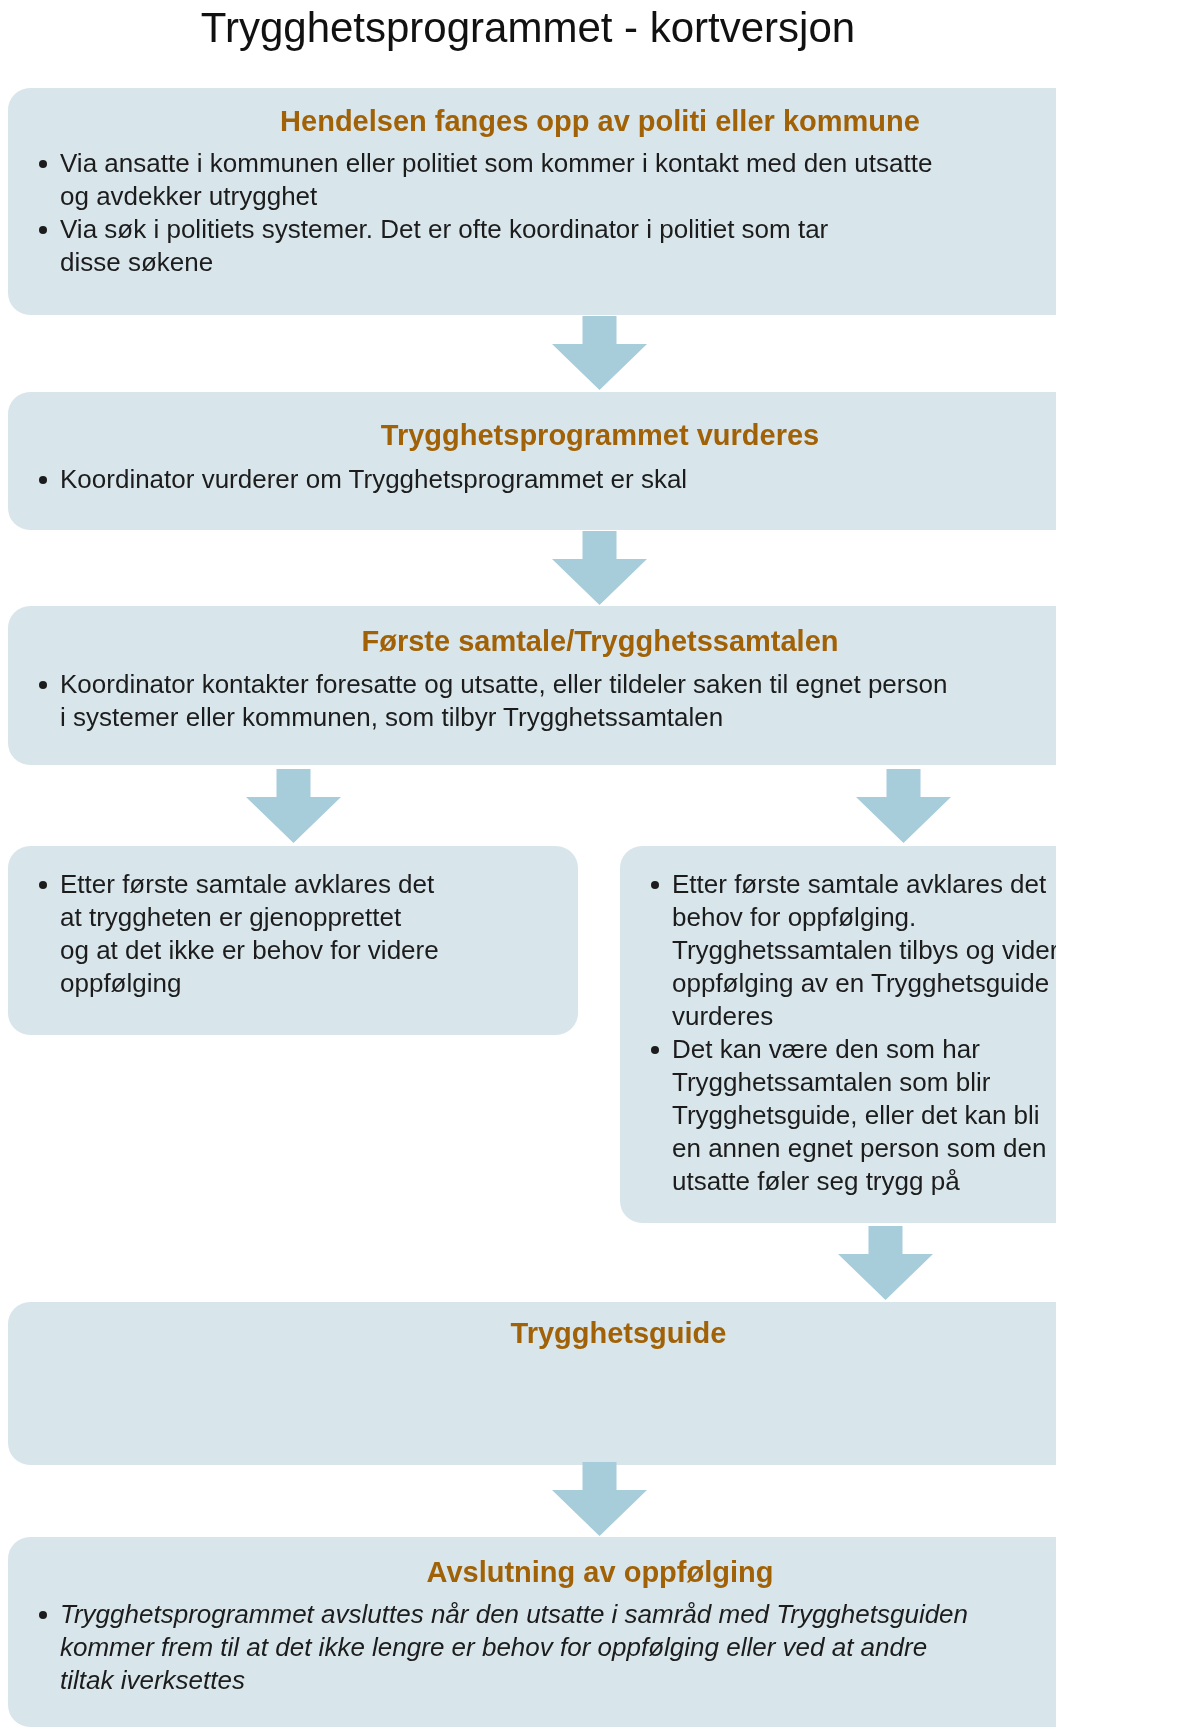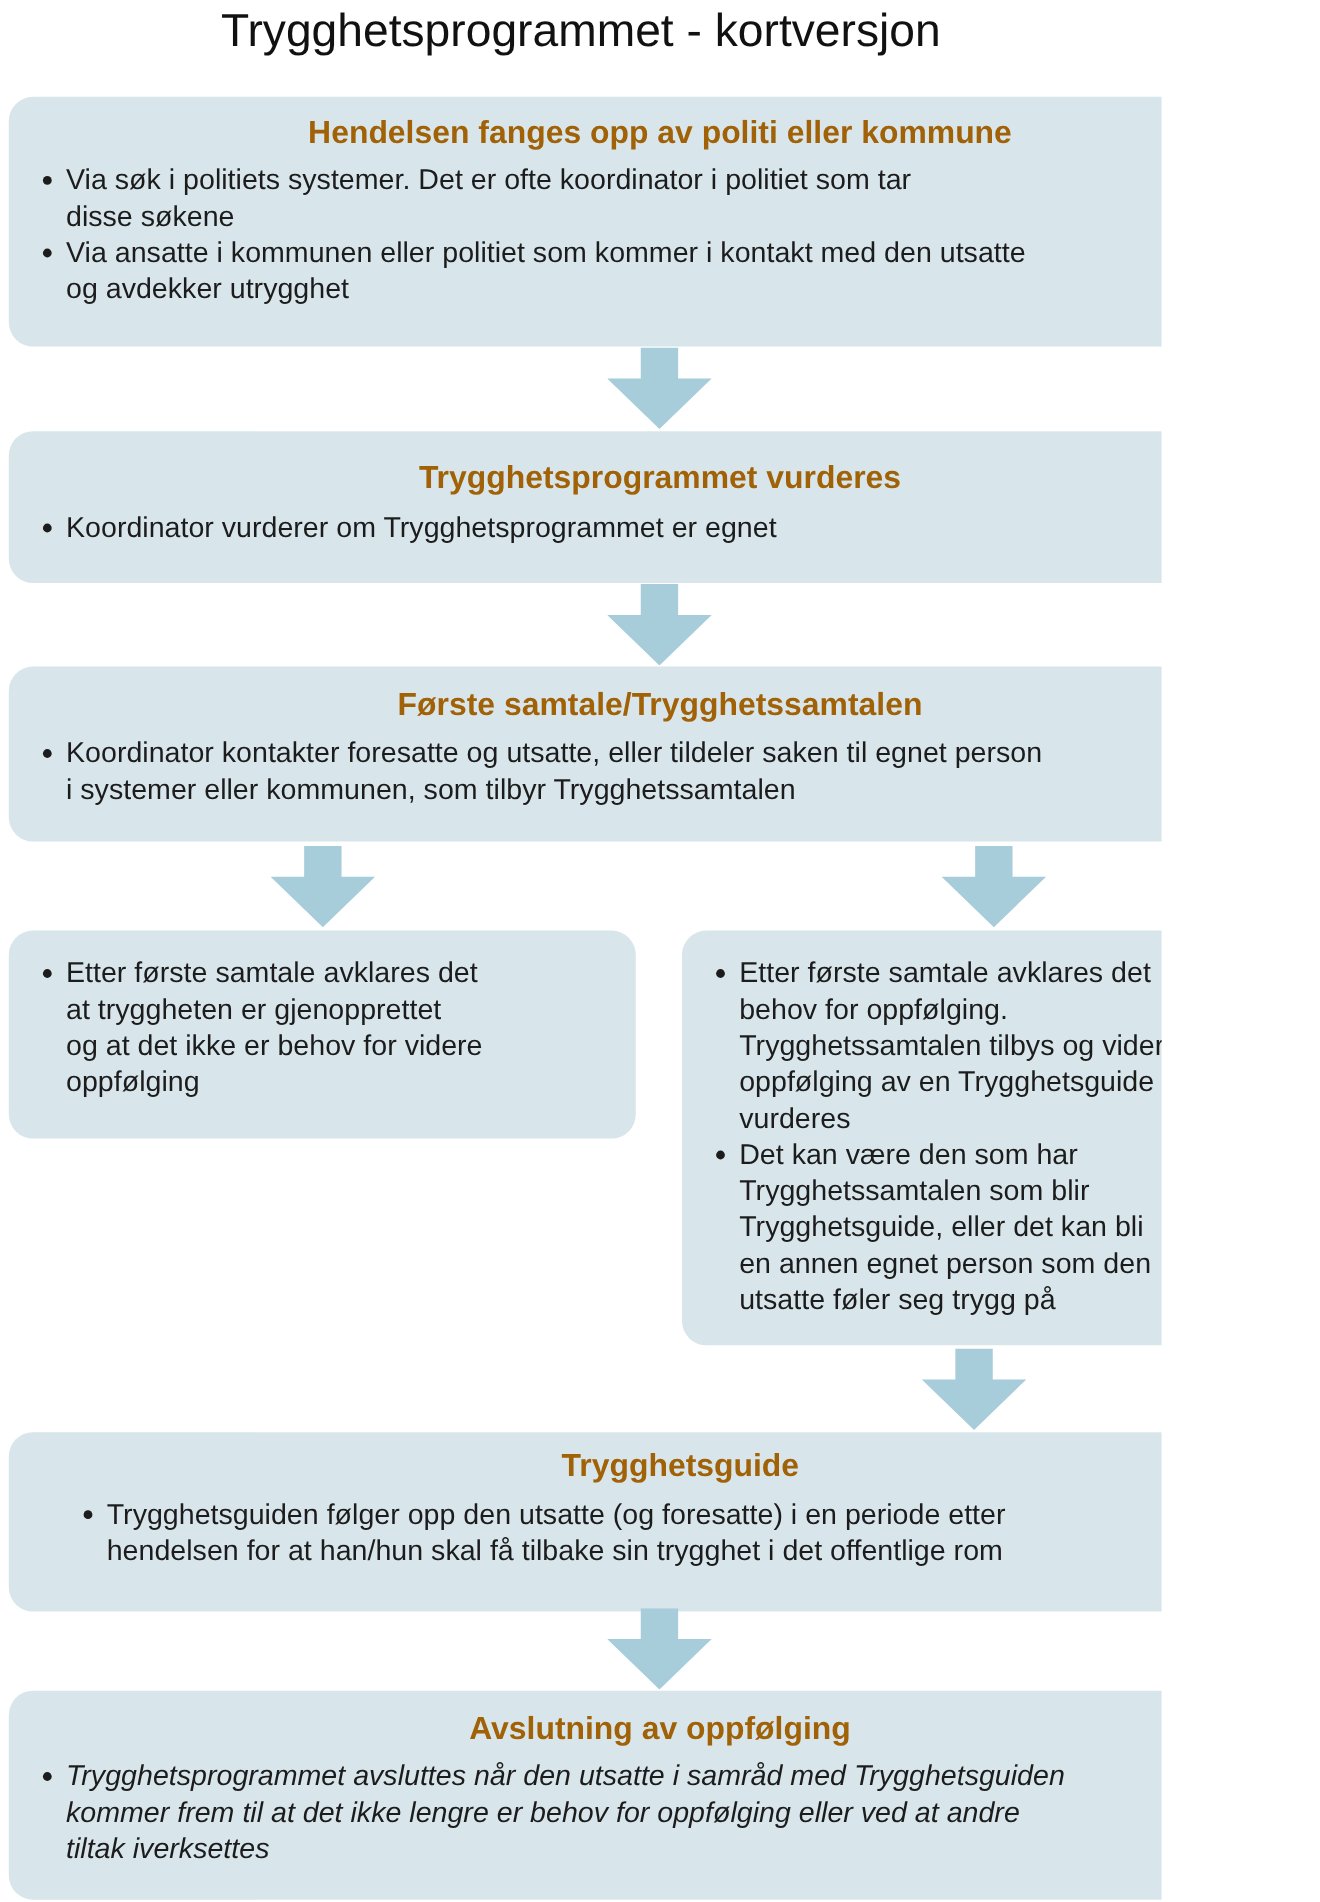--- a/index.html
+++ b/index.html
@@ -108,35 +108,35 @@
 </head>
 <body>
 
 <div class="page">
 
   <h1 class="title">Trygghetsprogrammet - kortversjon</h1>
 
   <section class="box box-a">
     <h2>Hendelsen fanges opp av politi eller kommune</h2>
     <ul>
+      <li><span class="dot"></span><span class="txt">Via ansatte i kommunen eller politiet som kommer i kontakt med den utsatte
+og avdekker utrygghet</span></li>
       <li><span class="dot"></span><span class="txt">Via søk i politiets systemer. Det er ofte koordinator i politiet som tar
 disse søkene</span></li>
-      <li><span class="dot"></span><span class="txt">Via ansatte i kommunen eller politiet som kommer i kontakt med den utsatte
-og avdekker utrygghet</span></li>
     </ul>
   </section>
 
   <svg class="arrow arrow-1" viewBox="0 0 95 74" aria-hidden="true">
     <polygon points="30.5,0 64.5,0 64.5,28 95,28 47.5,74 0,28 30.5,28"></polygon>
   </svg>
 
   <section class="box box-b">
     <h2>Trygghetsprogrammet vurderes</h2>
     <ul>
-      <li><span class="dot"></span><span class="txt">Koordinator vurderer om Trygghetsprogrammet er egnet</span></li>
+      <li><span class="dot"></span><span class="txt">Koordinator vurderer om Trygghetsprogrammet er skal</span></li>
     </ul>
   </section>
 
   <svg class="arrow arrow-2" viewBox="0 0 95 74" aria-hidden="true">
     <polygon points="30.5,0 64.5,0 64.5,28 95,28 47.5,74 0,28 30.5,28"></polygon>
   </svg>
 
   <section class="box box-c">
     <h2>Første samtale/Trygghetssamtalen</h2>
     <ul>
@@ -175,24 +175,20 @@
 utsatte føler seg trygg på</span></li>
     </ul>
   </section>
 
   <svg class="arrow arrow-4" viewBox="0 0 95 74" aria-hidden="true">
     <polygon points="30.5,0 64.5,0 64.5,28 95,28 47.5,74 0,28 30.5,28"></polygon>
   </svg>
 
   <section class="box box-f">
     <h2>Trygghetsguide</h2>
-    <ul>
-      <li><span class="dot"></span><span class="txt">Trygghetsguiden følger opp den utsatte (og foresatte) i en periode etter
-hendelsen for at han/hun skal få tilbake sin trygghet i det offentlige rom</span></li>
-    </ul>
   </section>
 
   <svg class="arrow arrow-5" viewBox="0 0 95 74" aria-hidden="true">
     <polygon points="30.5,0 64.5,0 64.5,28 95,28 47.5,74 0,28 30.5,28"></polygon>
   </svg>
 
   <section class="box box-g">
     <h2>Avslutning av oppfølging</h2>
     <ul>
       <li><span class="dot"></span><span class="txt">Trygghetsprogrammet avsluttes når den utsatte i samråd med Trygghetsguiden

